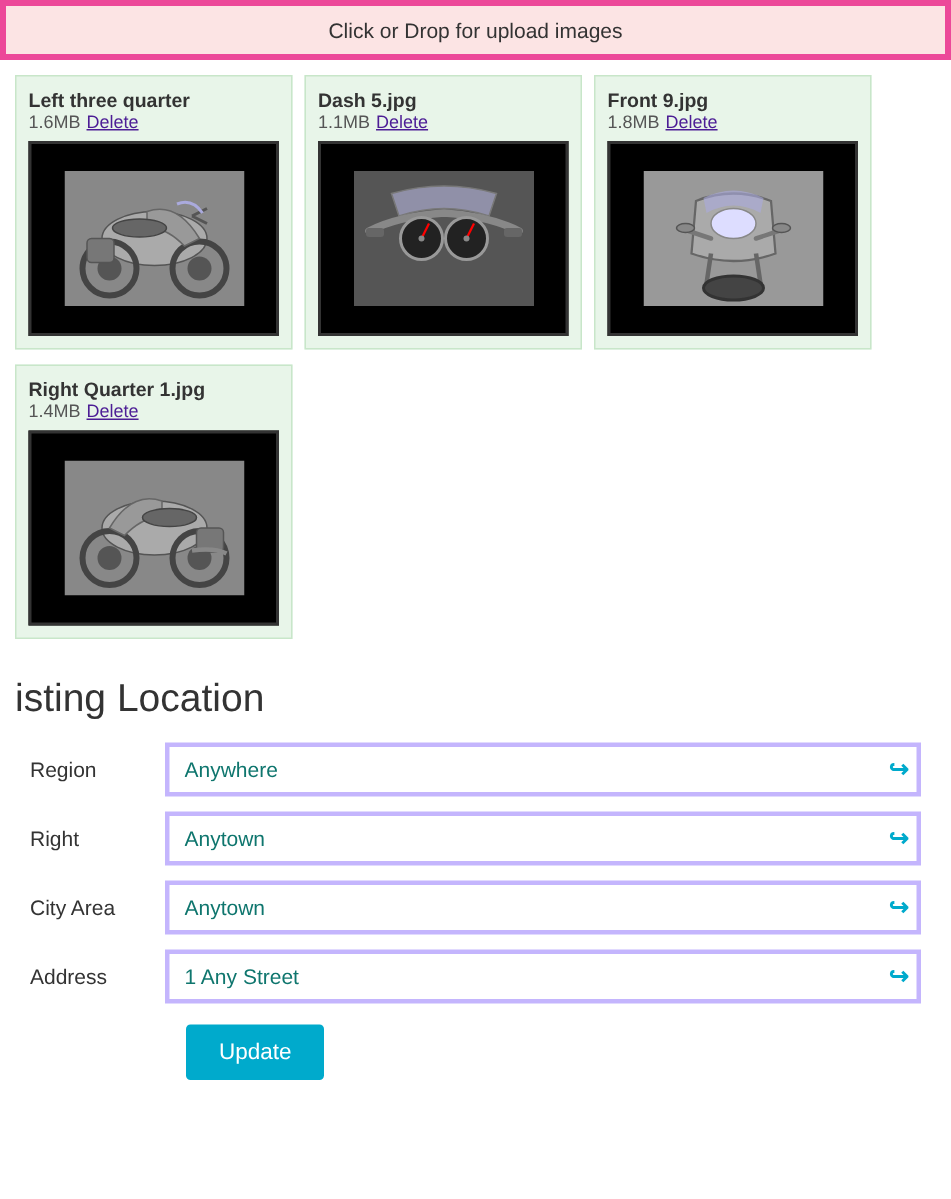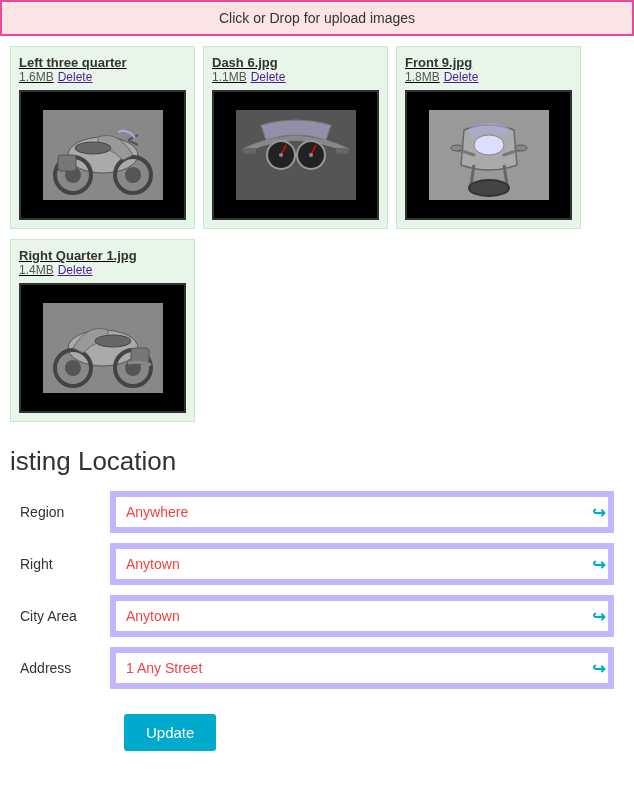--- a/index.html
+++ b/index.html
@@ -7,21 +7,21 @@
       font-family: Arial, sans-serif;
       font-size: 14px;
       background: #fff;
       width: 634px;
       overflow-x: hidden;
     }
 
     
     .upload-banner {
       background: #fce4e4;
-      border: 2px solid #ec4899;
+      border: 4px solid #ec4899;
       text-align: center;
       padding: 8px 12px;
       color: #333;
       font-size: 14px;
       margin-bottom: 10px;
       cursor: pointer;
     }
 
     
     .image-grid {
@@ -36,21 +36,20 @@
       border: 1px solid #c8e6c9;
       padding: 8px;
       width: 185px;
     }
 
     .image-card-header {
       display: flex;
       align-items: flex-start;
       gap: 8px;
       margin-bottom: 6px;
-      text-decoration: underline;
     }
 
     .image-card-title {
       font-size: 13px;
       font-weight: bold;
       color: #333;
     }
 
     .image-card-meta {
       font-size: 12px;
@@ -109,23 +108,23 @@
     .form-input-wrapper {
       flex: 1;
       position: relative;
       display: flex;
       align-items: center;
     }
 
     .form-input {
       width: 100%;
       padding: 7px 36px 7px 10px;
-      border: 6px solid #c4b5fd;
+      border: 3px solid #c4b5fd;
       font-size: 14px;
-      color: #ef4444;
+      color: #0f766e;
       outline: none;
     }
 
     .input-icon {
       position: absolute;
       right: 8px;
       color: #00aacc;
       font-size: 16px;
       cursor: pointer;
       font-weight: bold;
@@ -133,21 +132,21 @@
 
     .update-btn {
       background: #00aacc;
       color: #fff;
       border: none;
       padding: 10px 22px;
       font-size: 15px;
       cursor: pointer;
       border-radius: 3px;
       margin-left: 104px;
-      margin-top: 15px;
+      margin-top: 4px;
     }
 
     
     .moto-svg {
       width: 120px;
       height: 90px;
     }
   </style>
 </head>
 <body>
@@ -188,21 +187,21 @@
         <path d="M75 22 Q85 18 92 28" stroke="#aad" stroke-width="2" fill="none"></path>
 
         <rect x="15" y="45" width="18" height="16" rx="3" fill="#777" stroke="#555" stroke-width="1"></rect>
       </svg>
     </div>
   </div>
 
   <div class="image-card">
     <div class="image-card-header">
       <div>
-        <div class="image-card-title">Dash 6.jpg</div>
+        <div class="image-card-title">Dash 5.jpg</div>
         <div class="image-card-meta">
           <span>1.1MB</span>
           <span class="delete-link">Delete</span>
         </div>
       </div>
     </div>
     <div class="image-thumb-container">
       <svg class="moto-svg" viewBox="0 0 120 90" xmlns="http://www.w3.org/2000/svg">
 
         <rect width="120" height="90" fill="#555"></rect>

